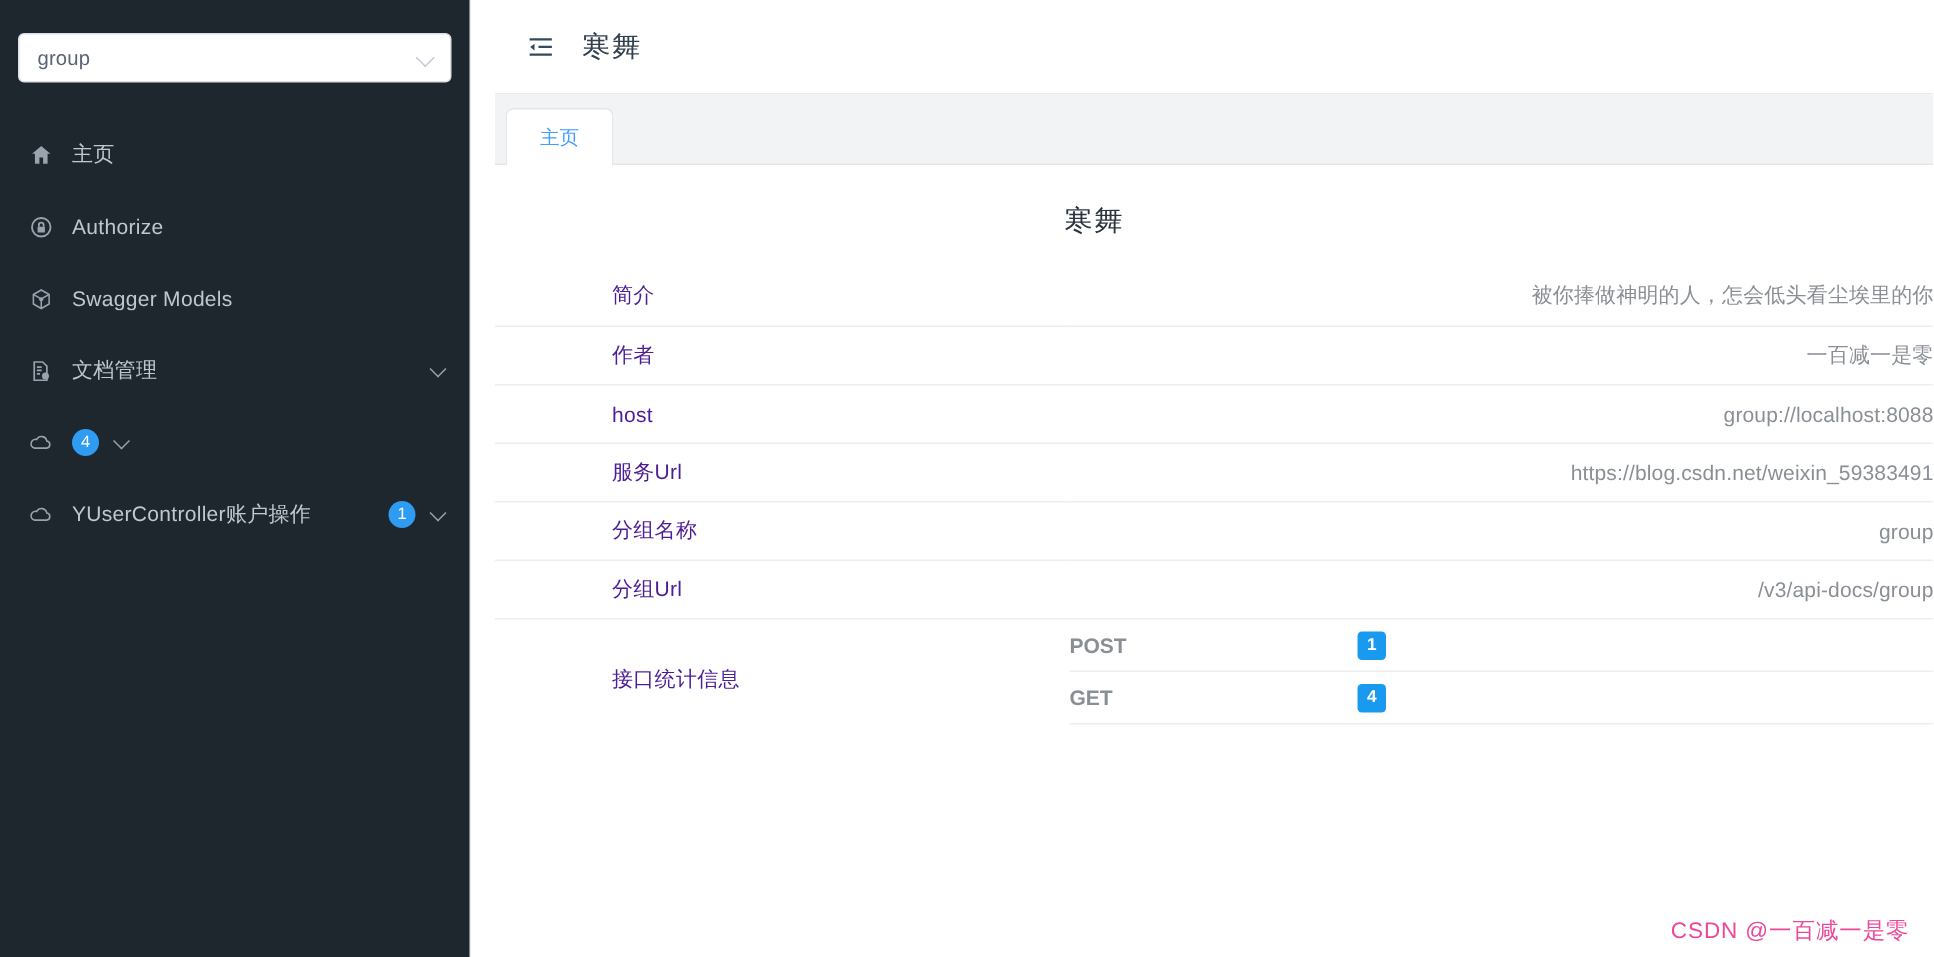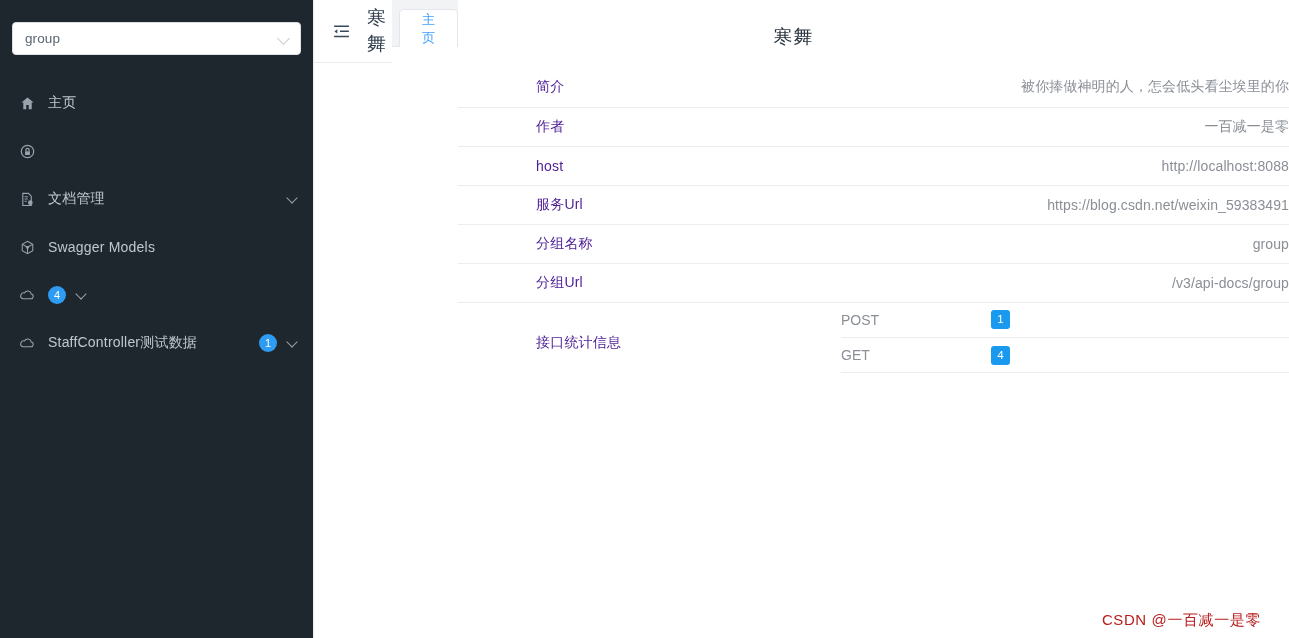--- a/index.html
+++ b/index.html
@@ -94,23 +94,24 @@
   }
   .mi-chev { flex: 0 0 12px; }
   .mi-chev::after { border-color: #97a0ab; }
 
   
   .main {
     flex: 1 1 auto;
     height: 638px;
     background: #ffffff;
     display: flex;
-    flex-direction: row;
+    flex-direction: column;
     position: relative;
     overflow: hidden;
+    padding-left: 16px;
   }
   .topbar {
     height: 63px;
     min-height: 63px;
     display: flex;
     align-items: center;
     padding-left: 18px;
     background: #ffffff;
     border-bottom: 1px solid #e9ebee;
   }
@@ -196,20 +197,21 @@
     letter-spacing: .1px;
     font-size: 13.5px;
     text-align: right;
   }
   .label-top { vertical-align: top; padding-top: 11px !important; }
 
   .sub-table {
     width: 100%;
     border-collapse: collapse;
     table-layout: fixed;
+    font-weight: bold;
   }
   .sub-table td {
     height: 35px;
     border-bottom: 1px solid #ebedf0;
     padding: 0;
     vertical-align: middle;
   }
   .sub-method { width: 150px; color: #8a8f96; font-size: 13.5px; }
   .sub-count { width: 300px; }
   .badge-sq {
@@ -220,24 +222,24 @@
     text-align: center;
     border-radius: 3px;
     background: #1a9aef;
     color: #ffffff;
     font-size: 11.5px;
     padding: 0 4px;
   }
 
   .watermark {
     position: absolute;
-    right: 28px;
+    right: 16px;
     bottom: 8px;
     font-size: 15px;
-    color: #b91c1c;
+    color: #ec4899;
     letter-spacing: .6px;
     white-space: nowrap;
   }
 </style>
 </head>
 <body>
 
 <div class="app">
 
   <div class="sidebar">
@@ -259,62 +261,63 @@
       </div>
 
       <div class="menu-item">
         <span class="mi-icon">
           <svg width="15" height="15" viewBox="0 0 16 16" fill="none" stroke="currentColor" stroke-width="1.3">
             <circle cx="8" cy="8" r="6.6"></circle>
             <rect x="5.4" y="7.6" width="5.2" height="4.2" rx="0.6" fill="currentColor" stroke="none"></rect>
             <path d="M6.3 7.6V6.4a1.7 1.7 0 0 1 3.4 0v1.2"></path>
           </svg>
         </span>
+        <span class="mi-label">Authorize</span>
+      </div>
+
+      <div class="menu-item">
+        <span class="mi-icon">
+          <svg width="15" height="15" viewBox="0 0 16 16" fill="none" stroke="currentColor" stroke-width="1.1">
+            <path d="M8 1.4l5.6 3.2v6.8L8 14.6 2.4 11.4V4.6L8 1.4z"></path>
+            <path d="M2.6 4.7L8 7.8l5.4-3.1M8 7.8v6.6"></path>
+            <circle cx="8" cy="8" r="1.5" fill="currentColor" stroke="none"></circle>
+          </svg>
+        </span>
+        <span class="mi-label">Swagger Models</span>
       </div>
 
       <div class="menu-item">
         <span class="mi-icon">
           <svg width="15" height="15" viewBox="0 0 16 16" fill="none" stroke="currentColor" stroke-width="1.2">
             <path d="M3 1.4h6l3 3v10H3V1.4z"></path>
             <path d="M4.9 5h3.4M4.9 7.4h3.4M4.9 9.8h2.2"></path>
             <circle cx="11" cy="11.4" r="2.5" fill="currentColor" stroke="none"></circle>
           </svg>
         </span>
         <span class="mi-label">文档管理</span>
         <span class="chev mi-chev"></span>
       </div>
 
       <div class="menu-item">
         <span class="mi-icon">
-          <svg width="15" height="15" viewBox="0 0 16 16" fill="none" stroke="currentColor" stroke-width="1.1">
-            <path d="M8 1.4l5.6 3.2v6.8L8 14.6 2.4 11.4V4.6L8 1.4z"></path>
-            <path d="M2.6 4.7L8 7.8l5.4-3.1M8 7.8v6.6"></path>
-            <circle cx="8" cy="8" r="1.5" fill="currentColor" stroke="none"></circle>
-          </svg>
-        </span>
-        <span class="mi-label">Swagger Models</span>
-      </div>
-
-      <div class="menu-item">
-        <span class="mi-icon">
           <svg width="16" height="16" viewBox="0 0 18 16" fill="none" stroke="currentColor" stroke-width="1.2">
             <path d="M4.4 12.2h9.1a2.7 2.7 0 0 0 .2-5.36 4 4 0 0 0-7.5-1.1 3.1 3.1 0 0 0-1.8 6.46z"></path>
           </svg>
         </span>
         <span class="badge-round">4</span>
         <span class="chev mi-chev"></span>
       </div>
 
       <div class="menu-item">
         <span class="mi-icon">
           <svg width="16" height="16" viewBox="0 0 18 16" fill="none" stroke="currentColor" stroke-width="1.2">
             <path d="M4.4 12.2h9.1a2.7 2.7 0 0 0 .2-5.36 4 4 0 0 0-7.5-1.1 3.1 3.1 0 0 0-1.8 6.46z"></path>
           </svg>
         </span>
-        <span class="mi-label">StaffController测试数据</span>
+        <span class="mi-label">YUserController账户操作</span>
         <span class="badge-round">1</span>
         <span class="chev mi-chev"></span>
       </div>
 
     </div>
   </div>
 
   <div class="main">
 
     <div class="topbar">
@@ -350,21 +353,21 @@
             <td class="cell-value">被你捧做神明的人，怎会低头看尘埃里的你</td>
           </tr>
           <tr>
             <td></td>
             <td class="cell-label">作者</td>
             <td class="cell-value">一百减一是零</td>
           </tr>
           <tr>
             <td></td>
             <td class="cell-label">host</td>
-            <td class="cell-value">http://localhost:8088</td>
+            <td class="cell-value">group://localhost:8088</td>
           </tr>
           <tr>
             <td></td>
             <td class="cell-label">服务Url</td>
             <td class="cell-value">https://blog.csdn.net/weixin_59383491</td>
           </tr>
           <tr>
             <td></td>
             <td class="cell-label">分组名称</td>
             <td class="cell-value">group</td>

